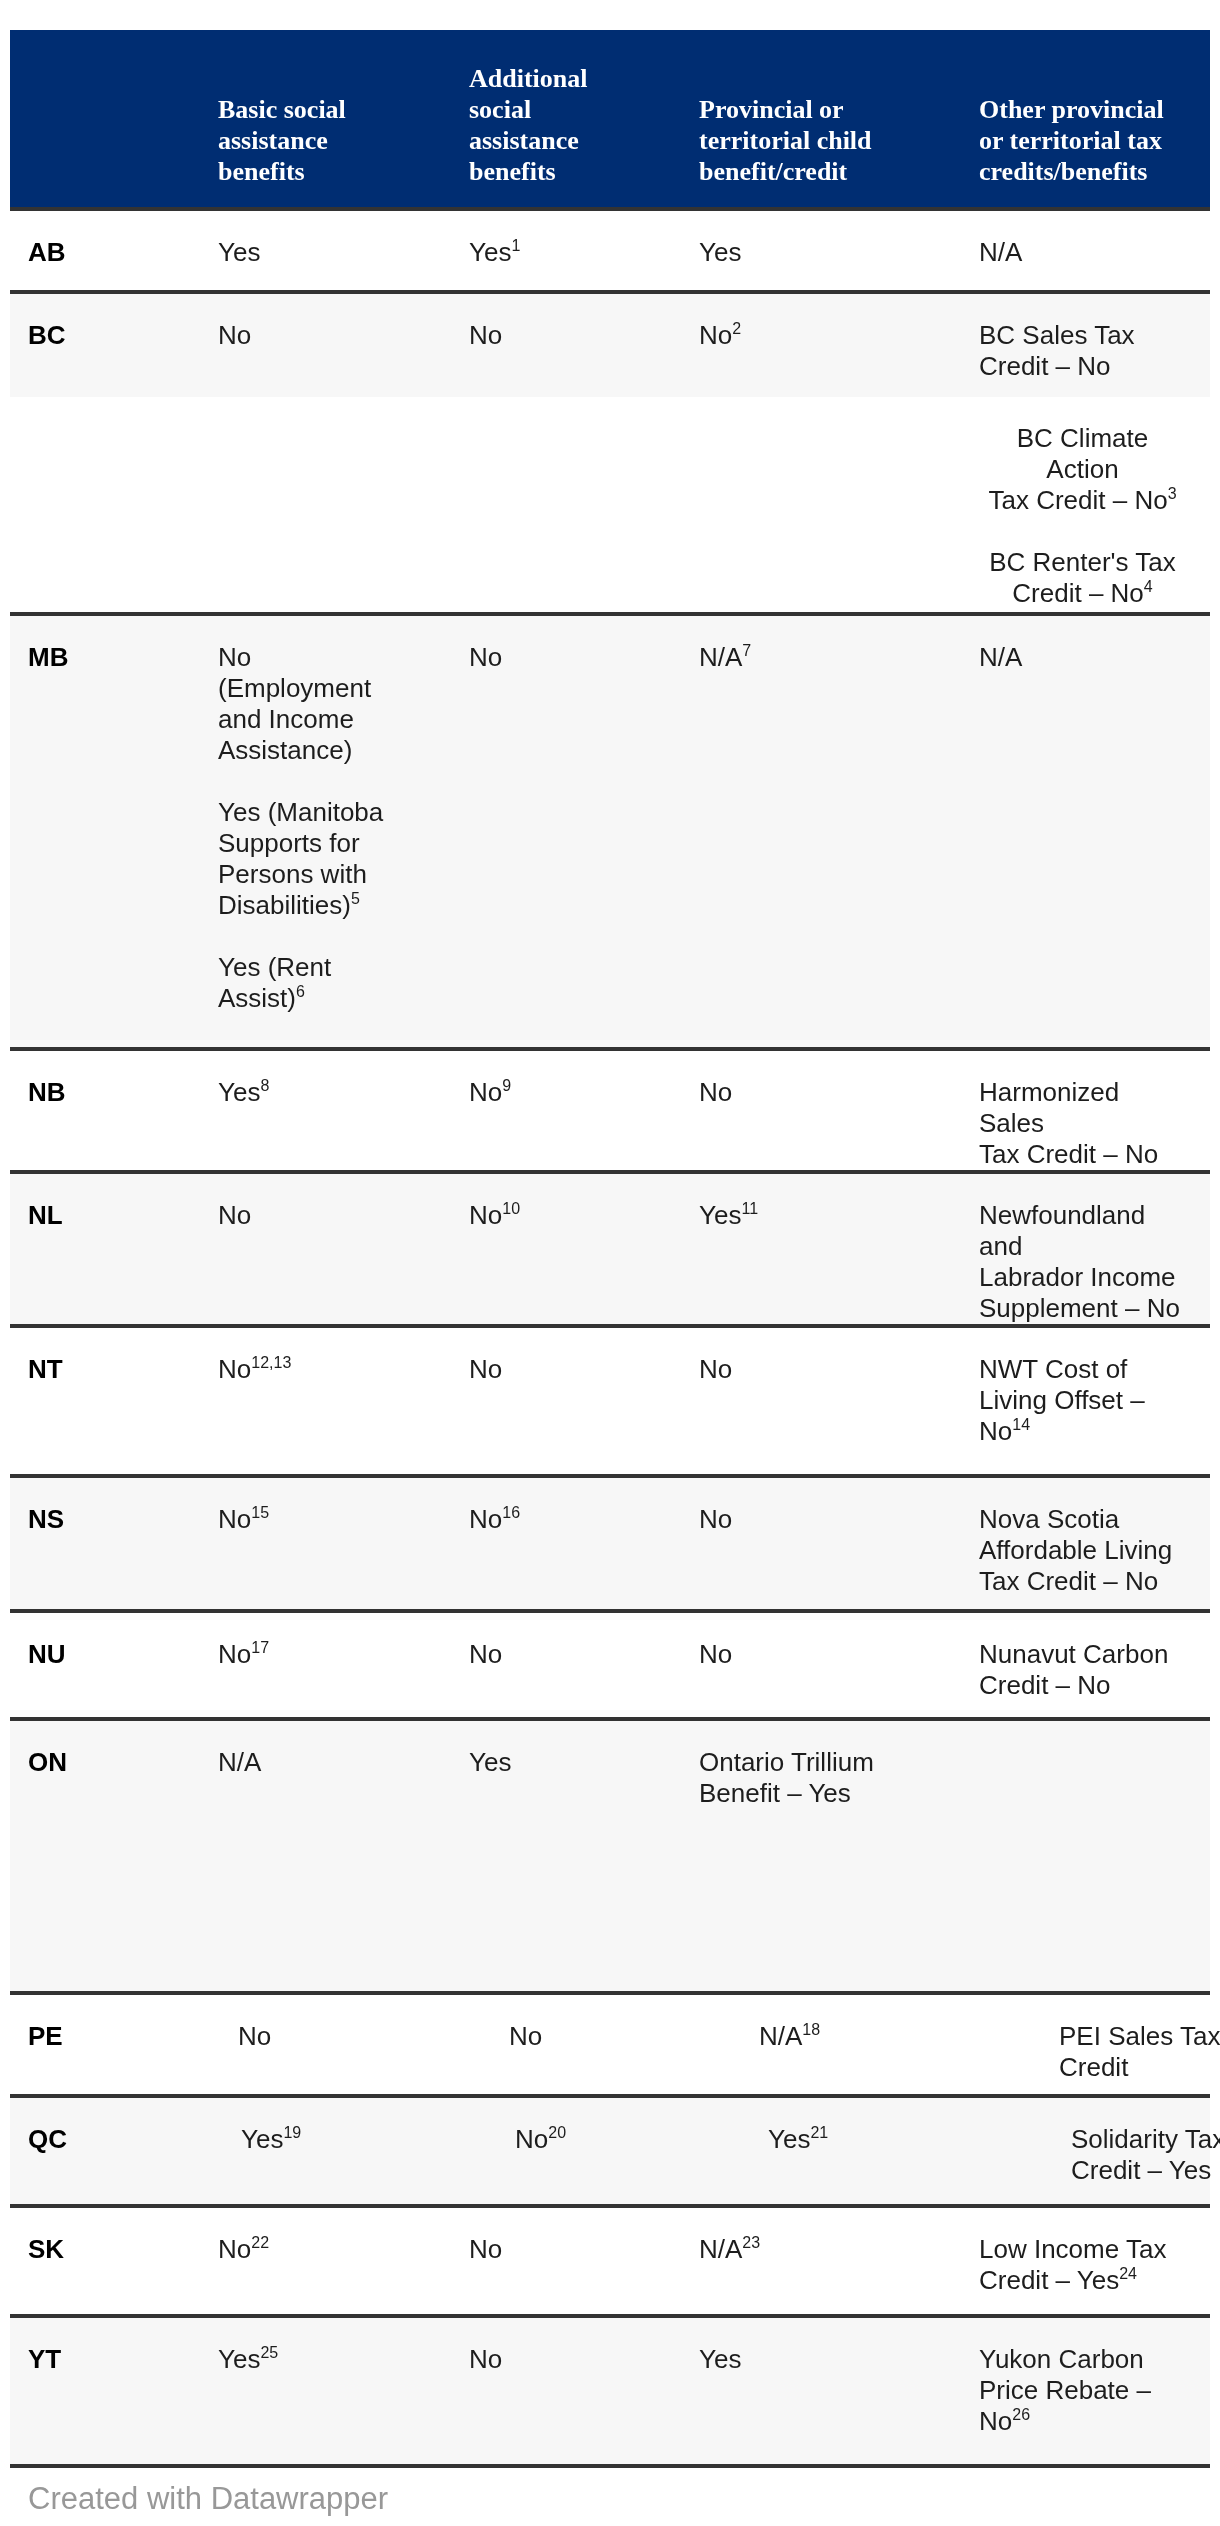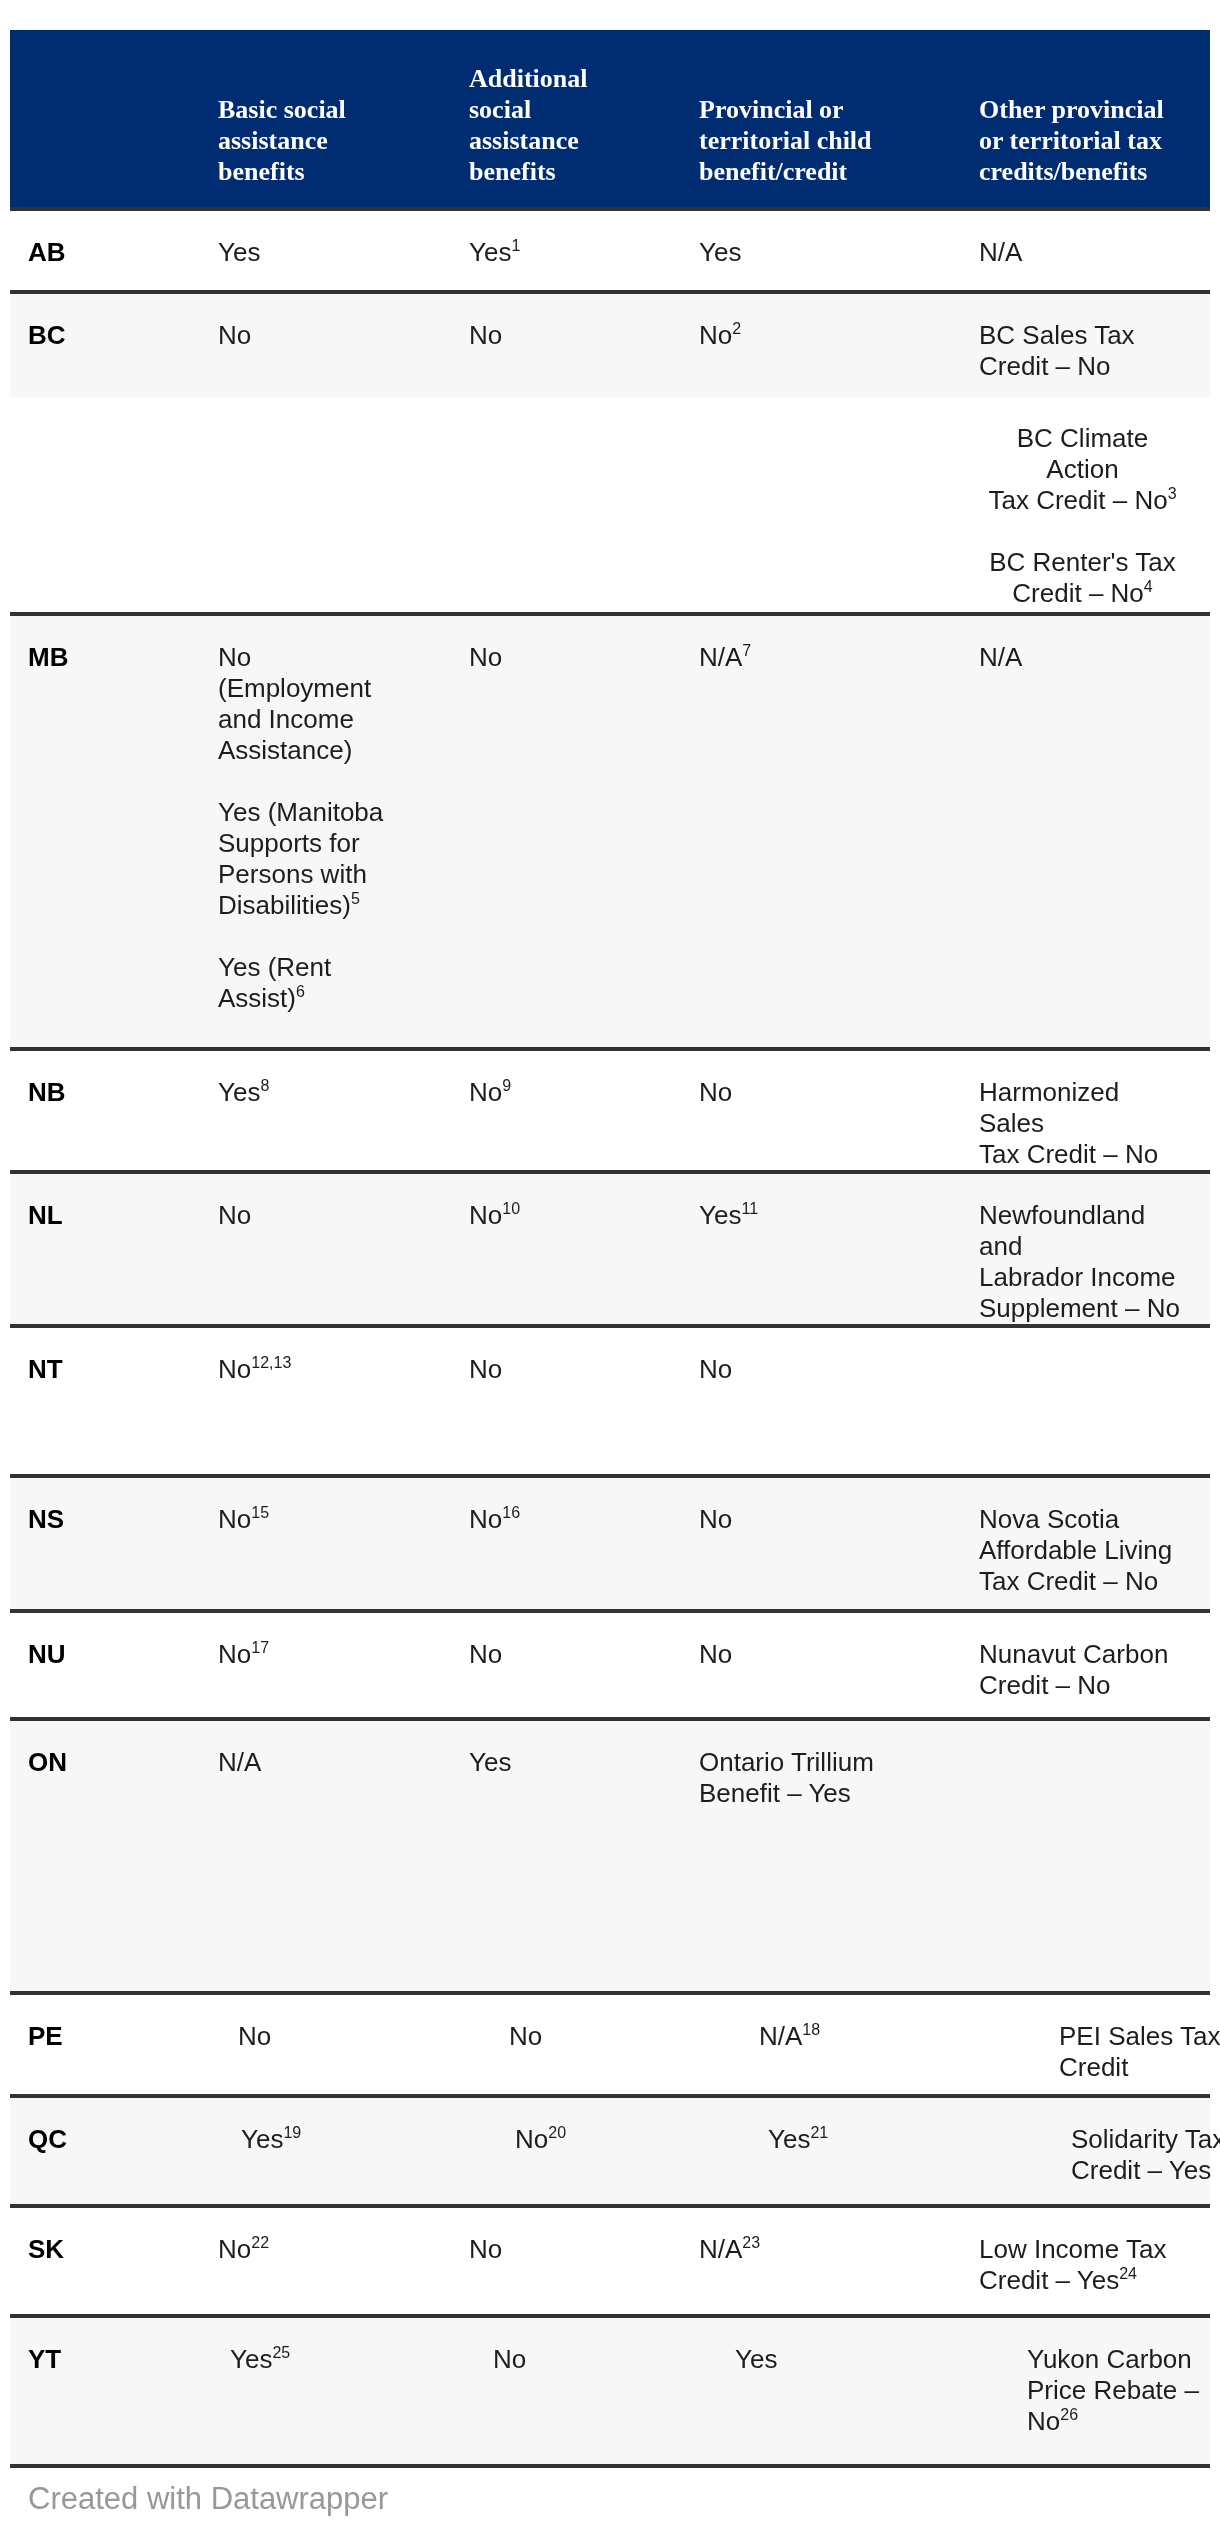--- a/index.html
+++ b/index.html
@@ -58,21 +58,21 @@
   .tbody .row:nth-child(4){min-height:435px;}
   .tbody .row:nth-child(5){min-height:118px;}
   .tbody .row:nth-child(6){min-height:140px;}
   .tbody .row:nth-child(7){min-height:150px;}
   .tbody .row:nth-child(8){min-height:135px;}
   .tbody .row:nth-child(9){min-height:108px;}
   .tbody .row:nth-child(10){min-height:274px;}
   .tbody .row:nth-child(11){min-height:103px;gap:20px;}
   .tbody .row:nth-child(12){min-height:110px;gap:23px;}
   .tbody .row:nth-child(13){min-height:110px;}
-  .tbody .row:nth-child(14){min-height:150px;gap:12px;}
+  .tbody .row:nth-child(14){min-height:150px;}
   .cell{
     white-space:pre-line;
     padding-right:24px;
     color:var(--body-text,#1d1d1d);
   }
   .cell.province{
     font-weight:bold;
     color:var(--province-text,#000000);
   }
   sup{
@@ -170,20 +170,23 @@
           <div class="cell">Yes<sup>11</sup></div>
           <div class="cell">Newfoundland and
 Labrador Income
 Supplement – No</div>
         </div>
         <div class="grid-row row">
           <div class="cell province">NT</div>
           <div class="cell">No<sup>12,13</sup></div>
           <div class="cell">No</div>
           <div class="cell">No</div>
+          <div class="cell">NWT Cost of
+Living Offset –
+No<sup>14</sup></div>
         </div>
         <div class="grid-row row shaded">
           <div class="cell province">NS</div>
           <div class="cell">No<sup>15</sup></div>
           <div class="cell">No<sup>16</sup></div>
           <div class="cell">No</div>
           <div class="cell">Nova Scotia
 Affordable Living
 Tax Credit – No</div>
         </div>

